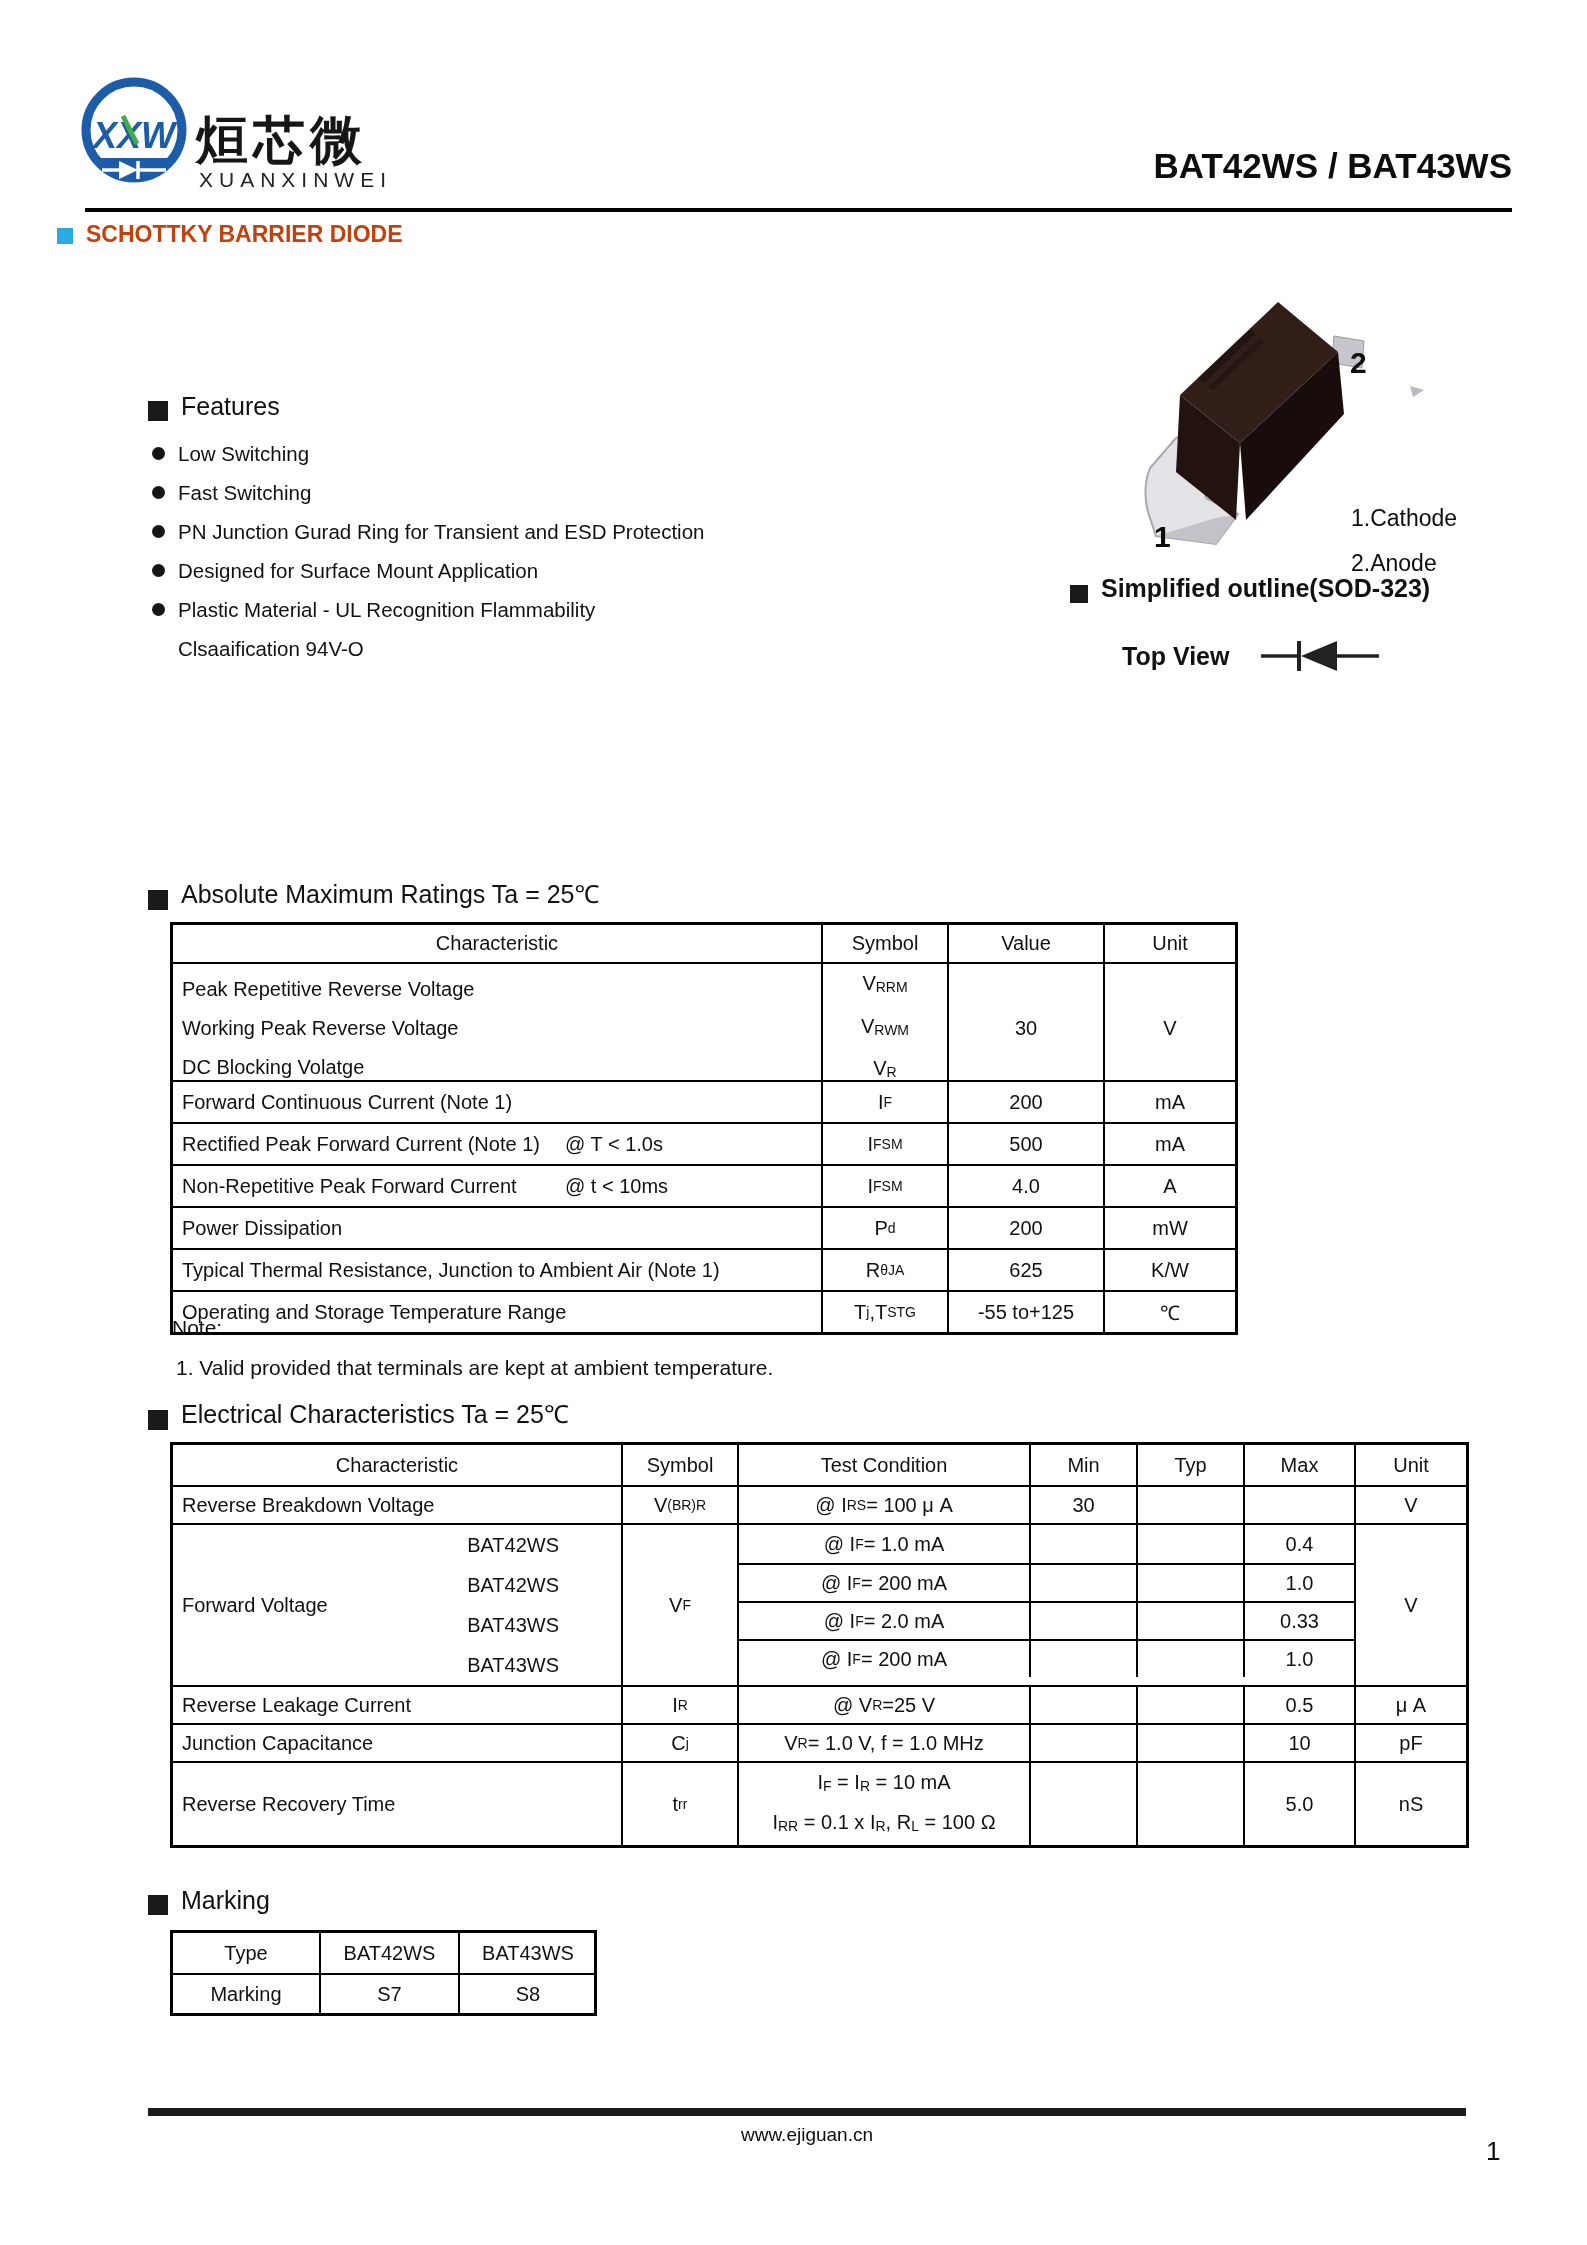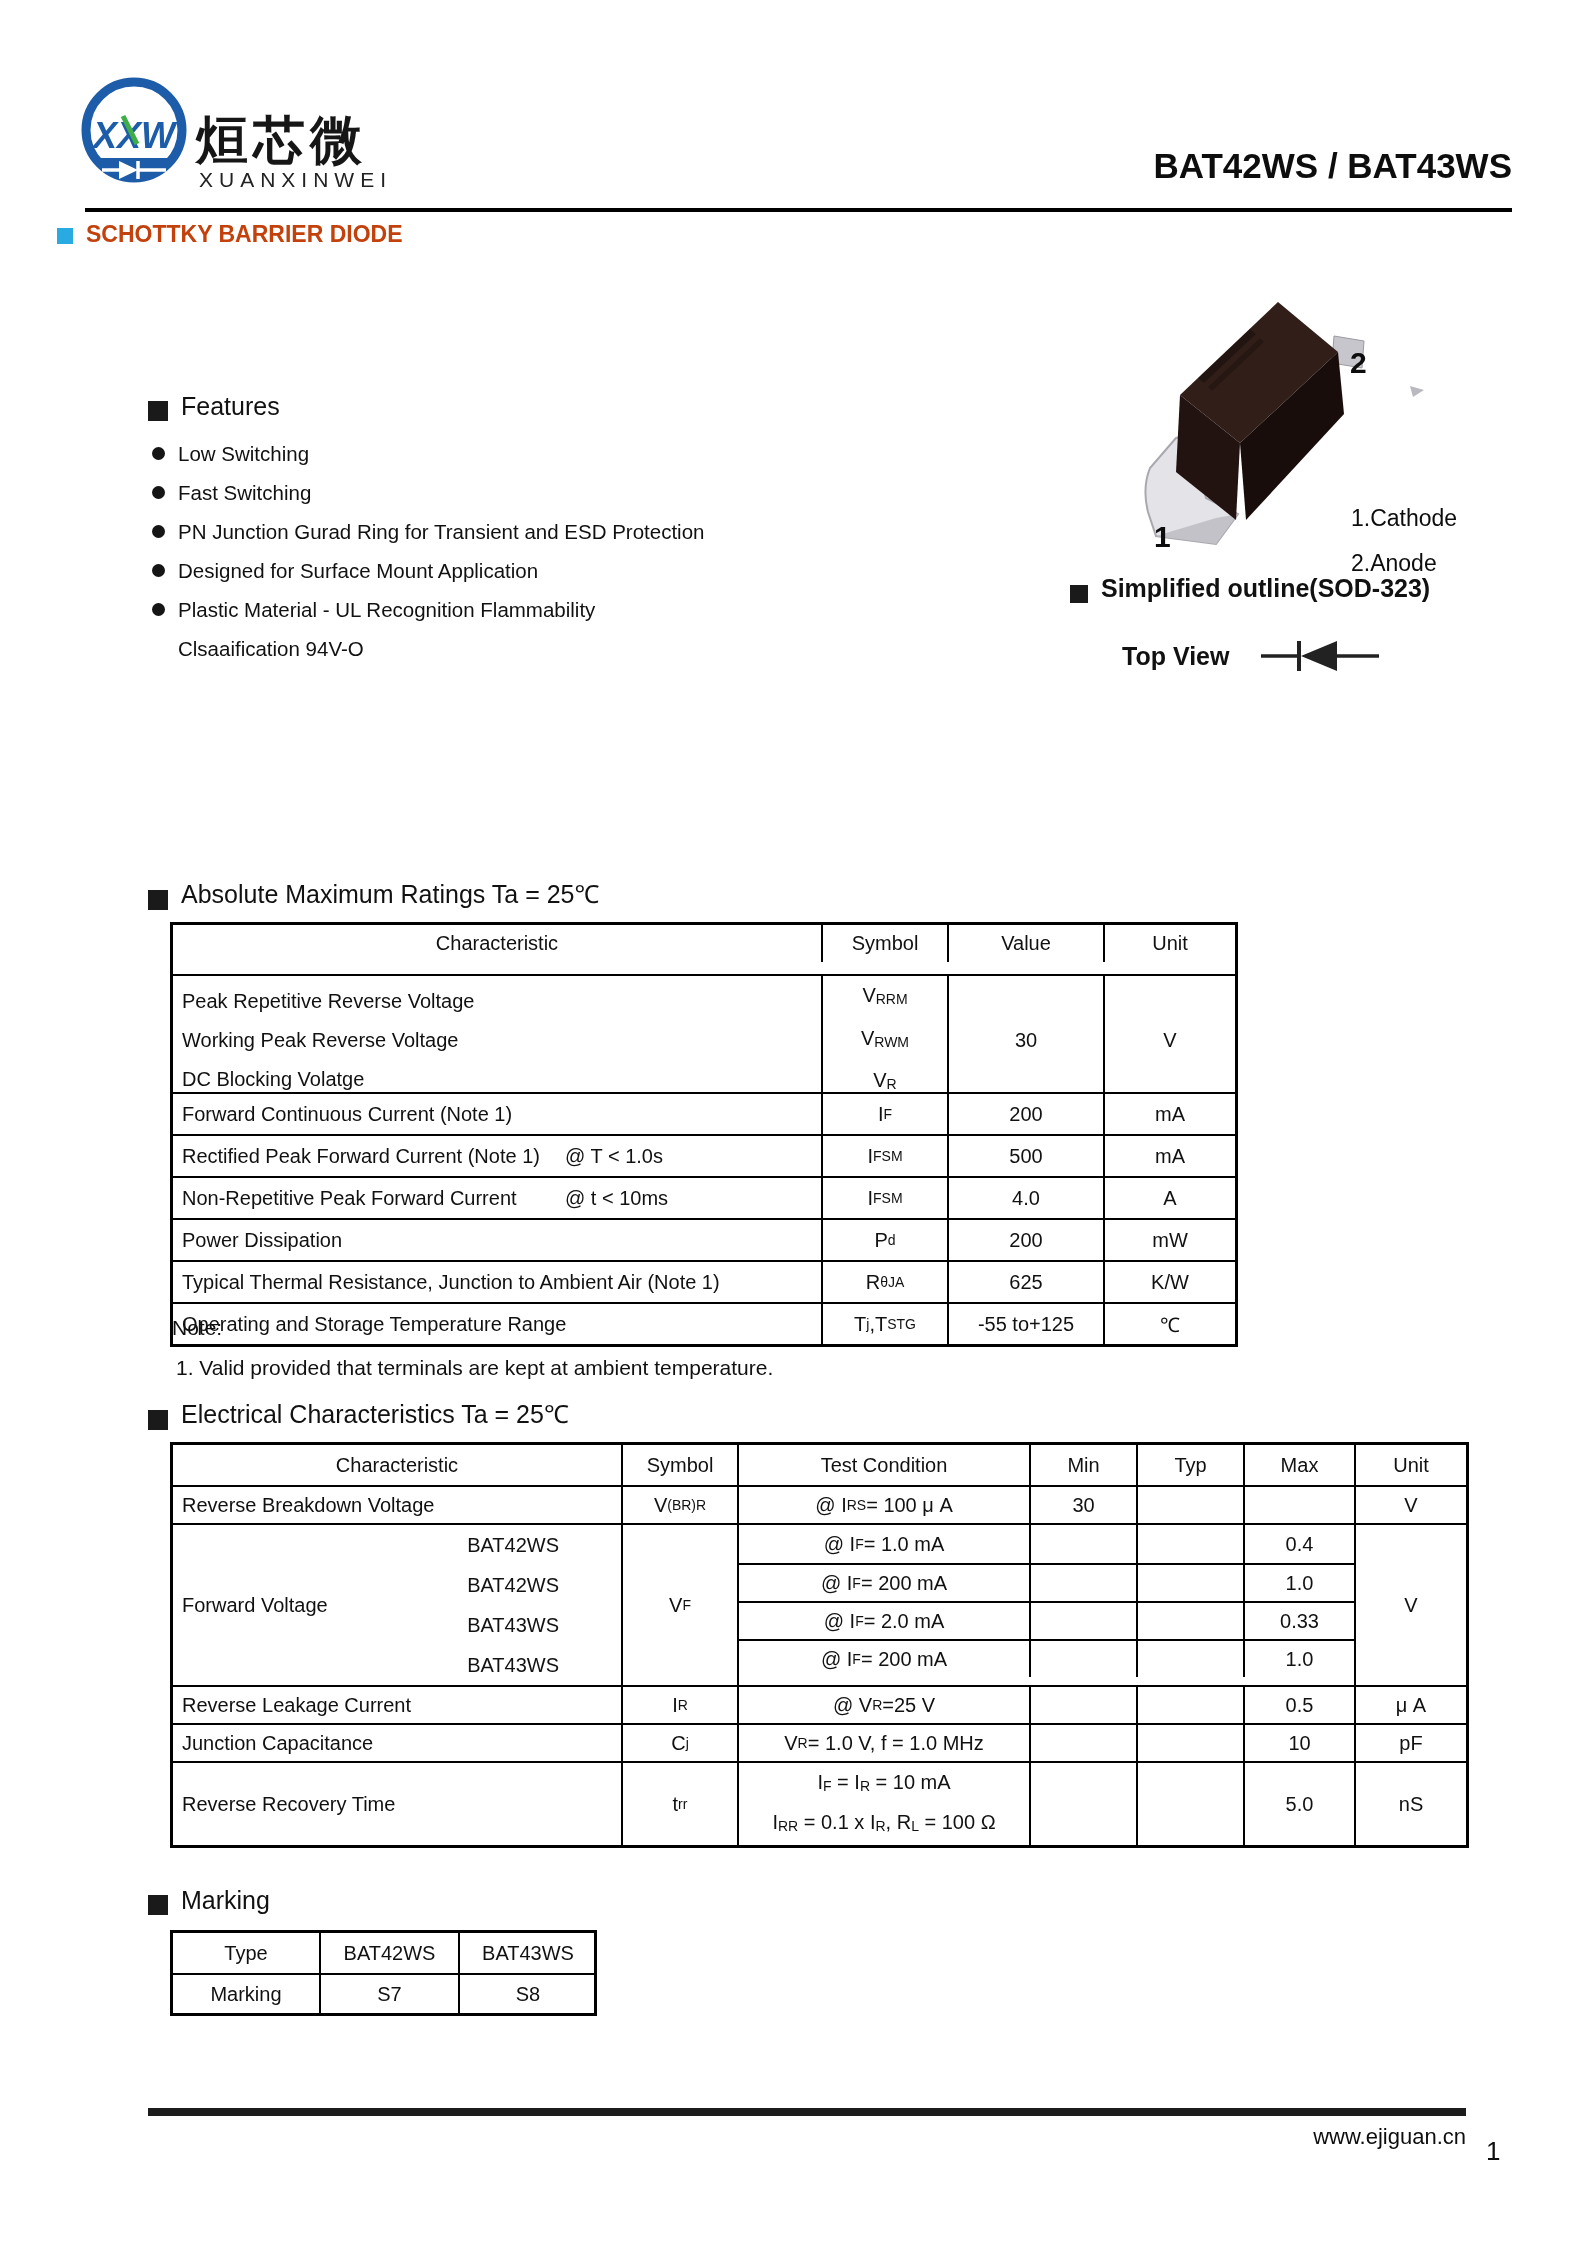--- a/index.html
+++ b/index.html
@@ -45,21 +45,21 @@
   .tr { display:grid; border-top:2px solid #000; }
   .tr:first-child { border-top:none; }
   .td { display:flex; align-items:center; justify-content:center; font-size:20px; border-left:2px solid #000; text-align:center; }
   .td:first-child { border-left:none; }
   .td.left { justify-content:flex-start; padding-left:9px; text-align:left; }
 
   
   .t1 { left:170px; top:922px; width:1068px; }
   .t1 .tr { grid-template-columns:648px 126px 156px 132px; }
   .t1 .hdr { height:37px; }
-  .t1 .r1 { height:118px;margin-top:12px; }
+  .t1 .r1 { height:118px; }
   .t1 .r { height:42px; }
   .t1 .stack { flex-direction:column; justify-content:center; line-height:39px; }
   .t1 .stack.left { align-items:flex-start; }
   .rel { position:relative; }
   .cond-at { position:absolute; left:392px; }
 
   
   .t2 { left:170px; top:1442px; width:1299px; }
   .t2 .tr { grid-template-columns:448px 116px 292px 107px 107px 111px 112px; }
   .t2 .tr.group { grid-template-columns:448px 116px 617px 112px; }
@@ -80,21 +80,21 @@
   
   .note-label { position:absolute; left:172px; top:1316px; font-size:21px; }
   .note-item  { position:absolute; left:176px; top:1356px; font-size:21px; }
 
   
   .t3 { left:170px; top:1930px; width:427px; }
   .t3 .tr { grid-template-columns:146px 139px 138px; height:40px; }
 
   
   .footer-bar { position:absolute; left:148px; top:2108px; width:1318px; height:8px; background:#1c1c1c; }
-  .footer-url { position:absolute; left:148px; top:2124px; width:1318px; text-align:right; font-size:22px; color:#0d0d0d; }
+  .footer-url { position:absolute; left:148px; top:2124px; width:1318px; text-align:center; font-size:19px; color:#0d0d0d; }
   .page-num { position:absolute; left:1486px; top:2136px; font-size:26px; color:#0d0d0d; }
 </style>
 </head>
 <body>
 
 <div id="page">
 
   <div class="logo-wrap">
     <svg width="116" height="120" viewBox="0 0 116 120">
       <circle cx="58" cy="60" r="48" fill="#ffffff" stroke="#1d5ca8" stroke-width="9"></circle>

